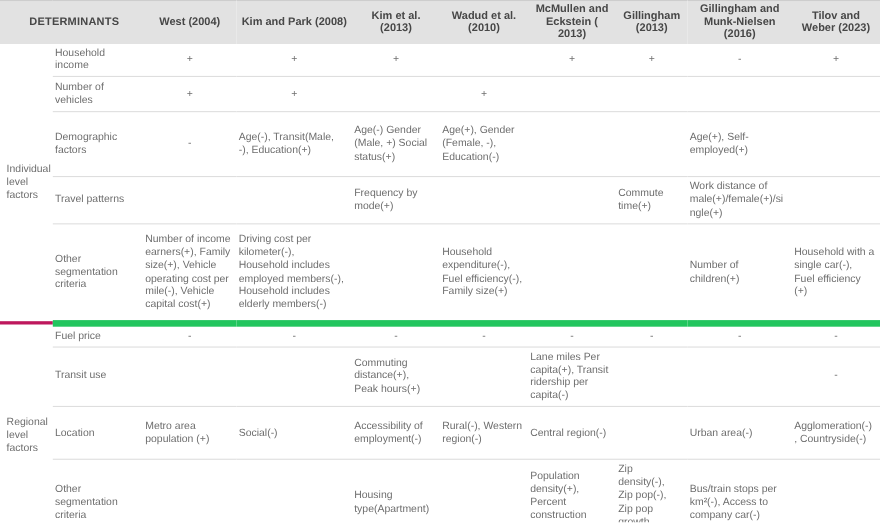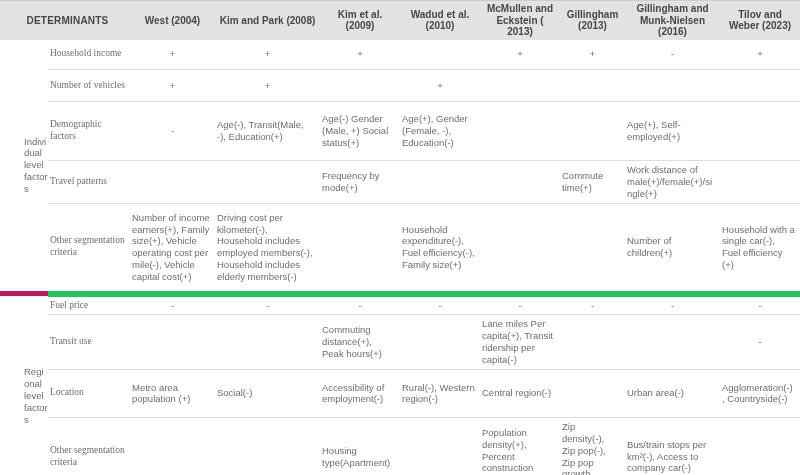--- a/index.html
+++ b/index.html
@@ -41,28 +41,27 @@
     color: #6e6e6e;
     line-height: 1.25;
     vertical-align: middle;
     text-align: left;
     padding: 3px 5px 3px 2px;
     border-bottom: 1px solid #dedede;
     overflow-wrap: break-word;
     word-wrap: break-word;
   }
   td.group {
-    padding-left: 24px;
+    padding-left: 6px;
     padding-right: 0;
-    border-bottom: 5px solid #be185d;
+    border-bottom: 3px solid #be185d;
     vertical-align: middle;
   }
   td.label {
     padding-left: 2px;
-    font-family: Liberation Serif, serif;
   }
   td.cell.sym {
     text-align: center;
     padding-left: 2px;
     padding-right: 2px;
   }
   tr.section-end td {
     border-bottom: 6px solid #22c55e;
   }
   
@@ -91,21 +90,21 @@
         <col style="width:80px">
         <col style="width:65px">
       <col style="width:95px">
         <col style="width:80px">
     </colgroup>
     <thead>
       <tr>
         <th class="det-head" colspan="2">DETERMINANTS</th>
         <th>West (2004)</th>
         <th>Kim and Park (2008)</th>
-        <th>Kim et al. (2009)</th>
+        <th>Kim et al. (2013)</th>
         <th>Wadud et al. (2010)</th>
         <th>McMullen and Eckstein ( 2013)</th>
         <th>Gillingham (2013)</th>
         <th>Gillingham and Munk-Nielsen (2016)</th>
         <th>Tilov and Weber (2023)</th>
       </tr>
     </thead>
     <tbody>
       <tr class="r-h30">
         <td class="group" rowspan="5">Individual level factors</td>

